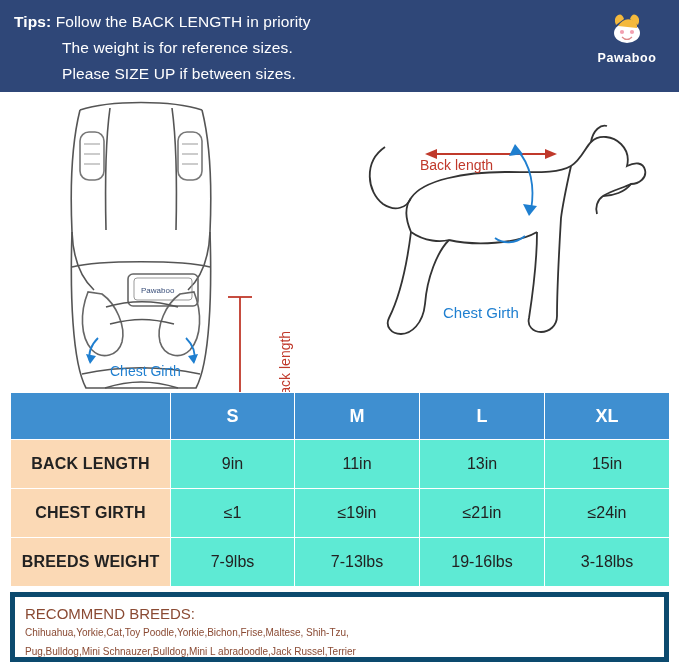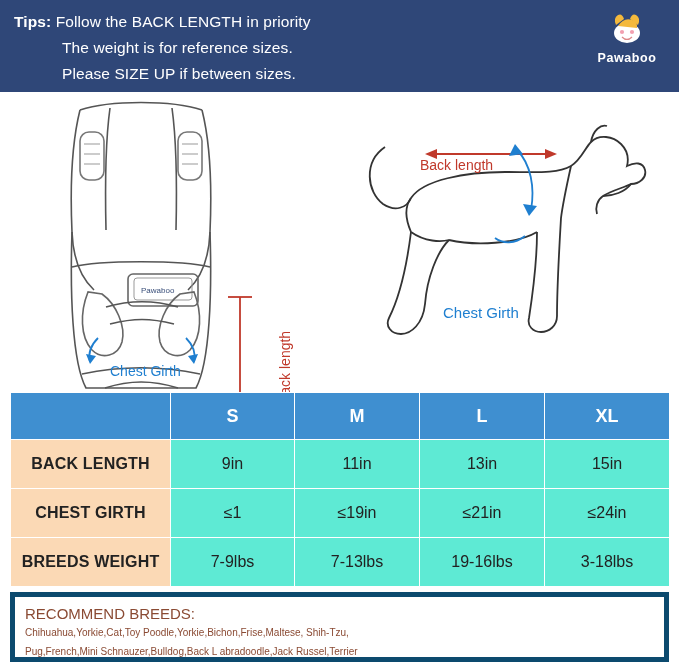--- a/index.html
+++ b/index.html
@@ -332,16 +332,16 @@
           <td class="val">19-16lbs</td>
           <td class="val">3-18lbs</td>
         </tr>
       </tbody>
     </table>
   </div>
 
   <div class="breeds">
     <div class="title">RECOMMEND BREEDS:</div>
     <div class="body">Chihuahua,Yorkie,Cat,Toy Poodle,Yorkie,Bichon,Frise,Maltese, Shih-Tzu,</div>
-    <div class="body">Pug,French,Mini Schnauzer,Bulldog,Back L abradoodle,Jack Russel,Terrier</div>
+    <div class="body">Pug,Bulldog,Mini Schnauzer,Bulldog,Mini L abradoodle,Jack Russel,Terrier</div>
   </div>
 
 </div>
 
 </body></html>

